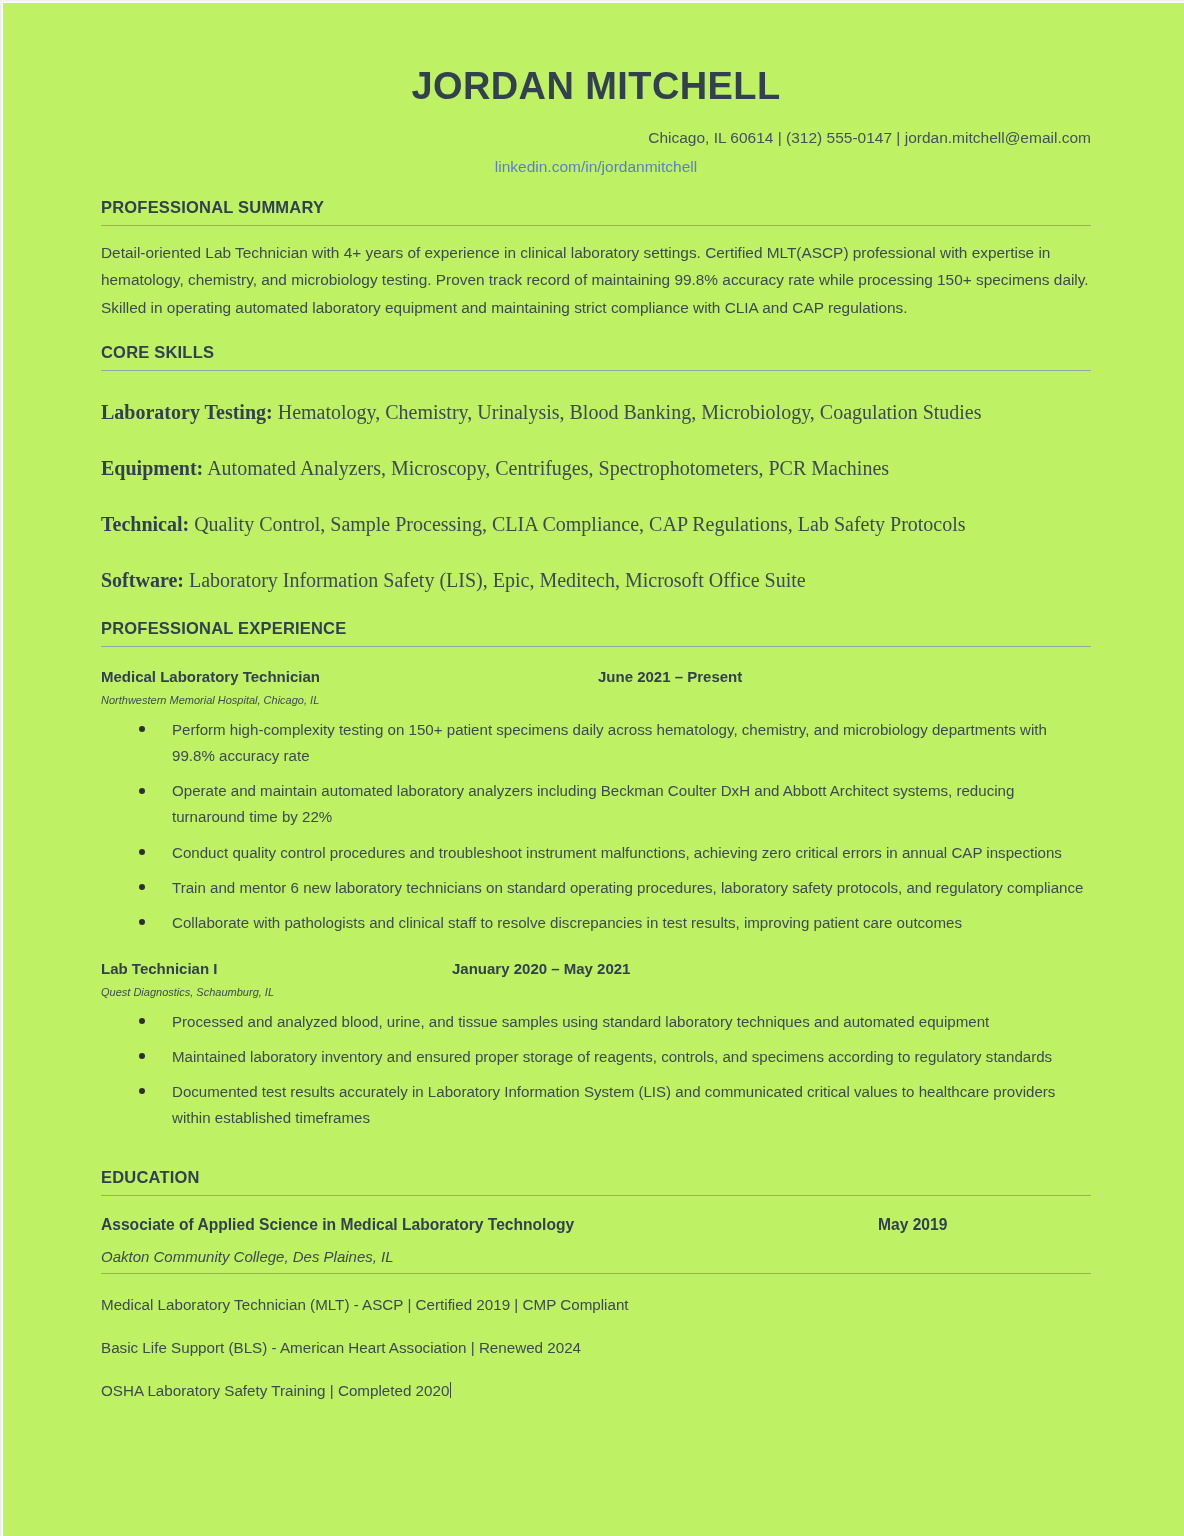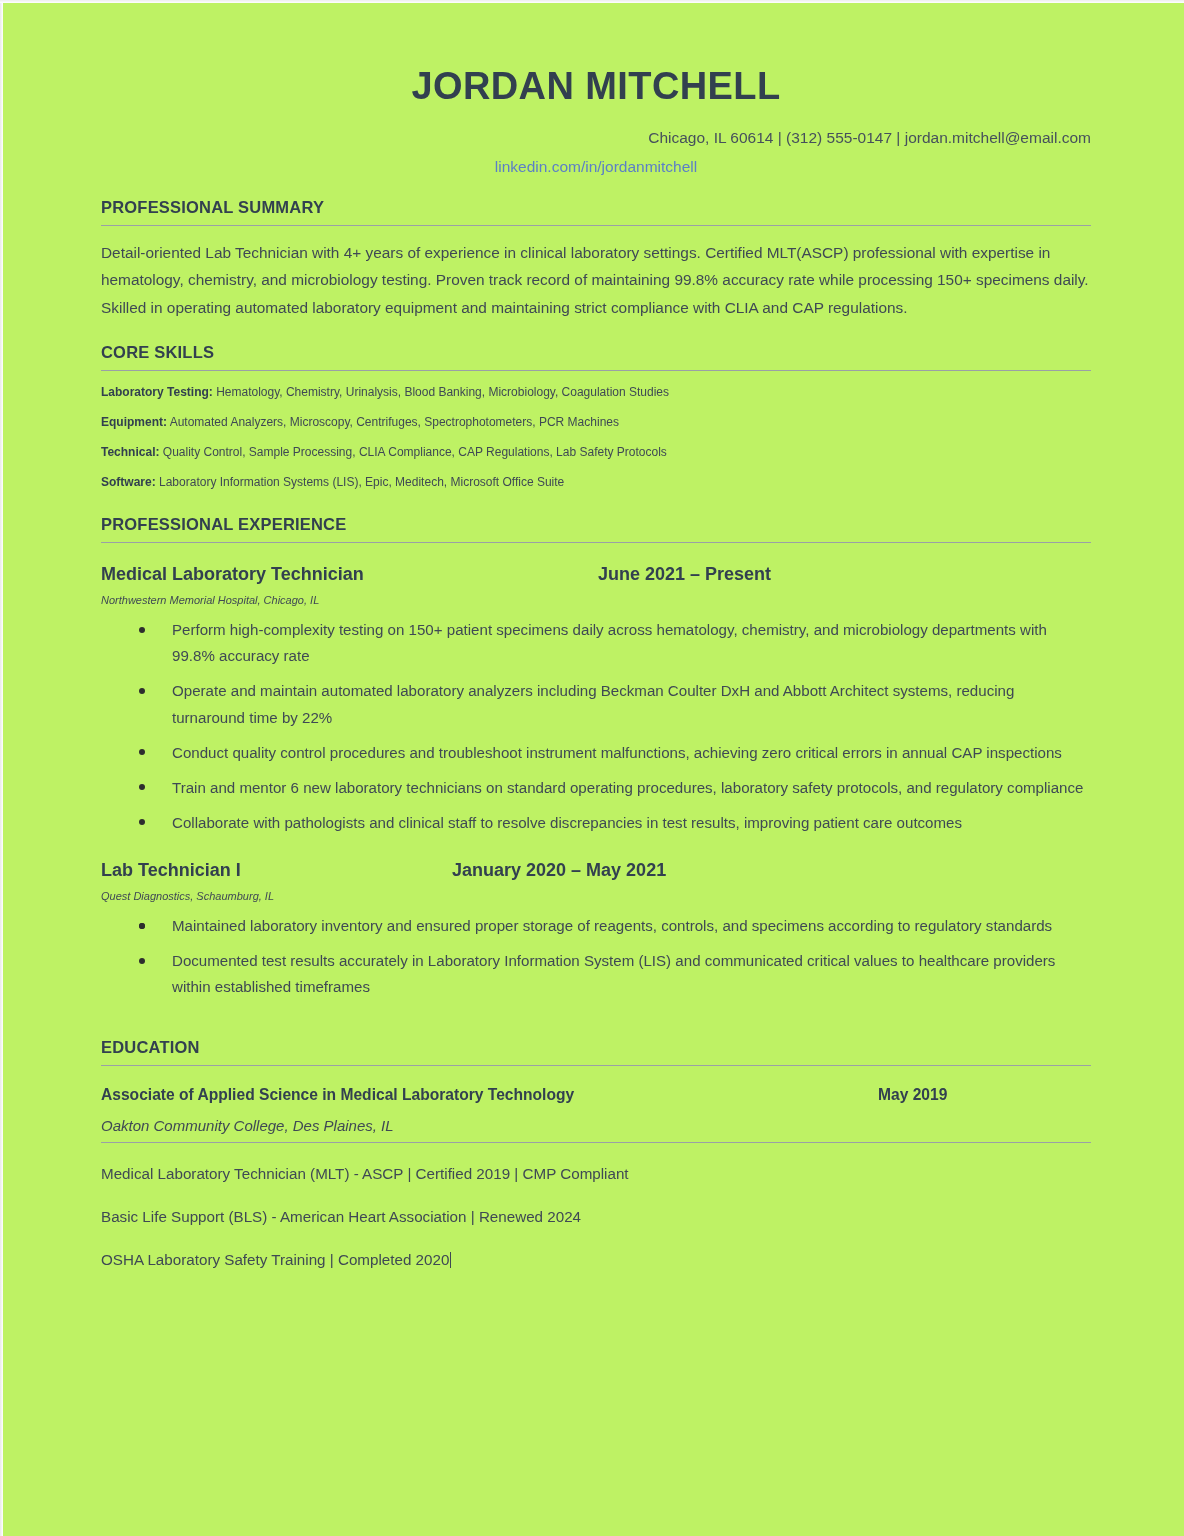--- a/index.html
+++ b/index.html
@@ -81,38 +81,39 @@
 
   
   .summary {
     font-size: 15.4px;
     line-height: 1.78;
     color: #3f4954;
     margin-top: 13px;
   }
 
   .skill-line {
-    font-size: 12px;
+    font-size: 20px;
     line-height: 1.5;
     color: #3f4954;
-    margin-top: 12px;
+    margin-top: 26px;
+    font-family: Liberation Serif, serif;
   }
   .skill-line:first-of-type { margin-top: 14px; }
   .skill-label {
     font-weight: bold;
     color: #32404f;
   }
 
   
   .job {
     margin-top: 16px;
   }
   .job-row {
     position: relative;
-    font-size: 18px;
+    font-size: 15px;
     line-height: 1.4;
     white-space: nowrap;
   }
   .job-title {
     font-weight: bold;
     color: #32404f;
   }
   .job-date {
     position: absolute;
     top: 0;
@@ -211,21 +212,21 @@
     <div class="skill-line">
       <span class="skill-label">Laboratory Testing:</span><span> Hematology, Chemistry, Urinalysis, Blood Banking, Microbiology, Coagulation Studies</span>
     </div>
     <div class="skill-line">
       <span class="skill-label">Equipment:</span><span> Automated Analyzers, Microscopy, Centrifuges, Spectrophotometers, PCR Machines</span>
     </div>
     <div class="skill-line">
       <span class="skill-label">Technical:</span><span> Quality Control, Sample Processing, CLIA Compliance, CAP Regulations, Lab Safety Protocols</span>
     </div>
     <div class="skill-line">
-      <span class="skill-label">Software:</span><span> Laboratory Information Systems (LIS), Epic, Meditech, Microsoft Office Suite</span>
+      <span class="skill-label">Software:</span><span> Laboratory Information Safety (LIS), Epic, Meditech, Microsoft Office Suite</span>
     </div>
 
     <div class="section-head" style="margin-top:24px">PROFESSIONAL EXPERIENCE</div>
     <div class="rule"></div>
 
     <div class="job" style="margin-top:19px">
       <div class="job-row">
         <span class="job-title">Medical Laboratory Technician</span>
         <span class="job-date" style="left:497px">June 2021 – Present</span>
       </div>
@@ -239,21 +240,21 @@
       </ul>
     </div>
 
     <div class="job" style="margin-top:22px">
       <div class="job-row">
         <span class="job-title">Lab Technician I</span>
         <span class="job-date" style="left:351px">January 2020 – May 2021</span>
       </div>
       <div class="job-company">Quest Diagnostics, Schaumburg, IL</div>
       <ul class="bullets">
-        <li><span class="dot"></span></li>
+        <li><span class="dot"></span><span>Processed and analyzed blood, urine, and tissue samples using standard laboratory techniques and automated equipment</span></li>
         <li><span class="dot"></span><span>Maintained laboratory inventory and ensured proper storage of reagents, controls, and specimens according to regulatory standards</span></li>
         <li><span class="dot"></span><span>Documented test results accurately in Laboratory Information System (LIS) and communicated critical values to healthcare providers within established timeframes</span></li>
       </ul>
     </div>
 
     <div class="section-head" style="margin-top:37px">EDUCATION</div>
     <div class="rule"></div>
     <div class="edu-row">
       <span>Associate of Applied Science in Medical Laboratory Technology</span>
       <span class="edu-date">May 2019</span>

